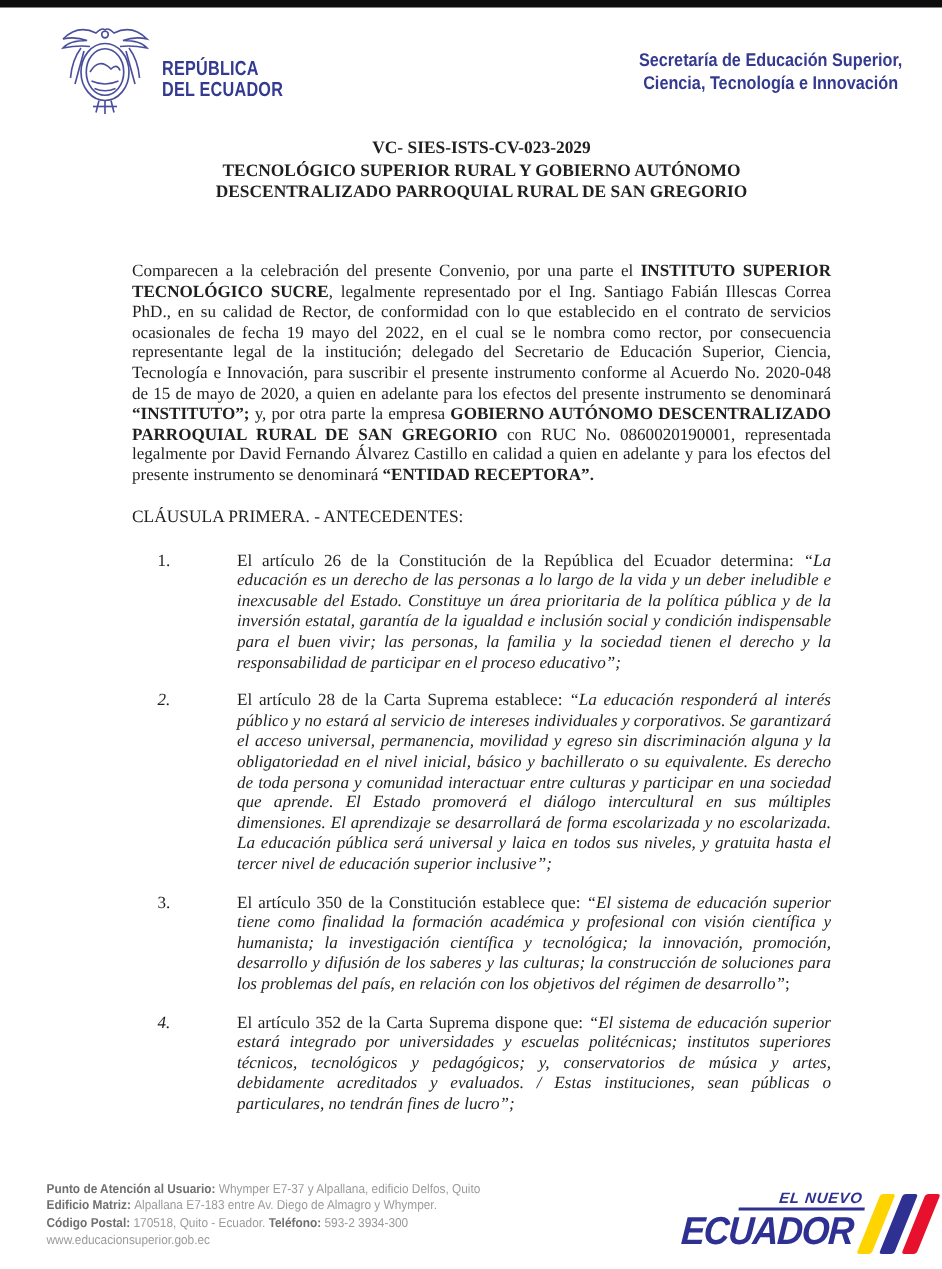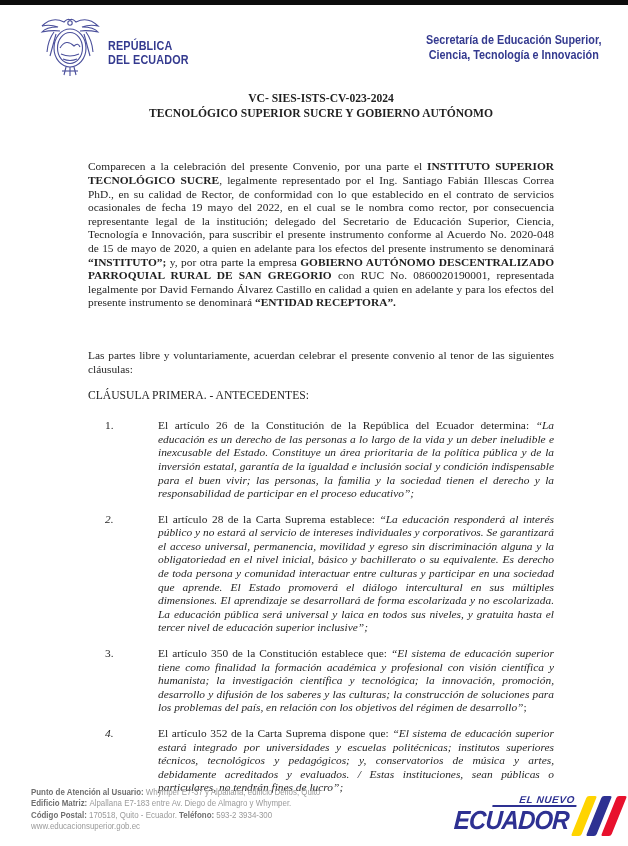--- a/index.html
+++ b/index.html
@@ -135,27 +135,27 @@
         <span>DEL ECUADOR</span>
       </div>
     </div>
     <div class="secretaria">
       <span>Secretaría de Educación Superior,</span><br>
       <span>Ciencia, Tecnología e Innovación</span>
     </div>
   </div>
 
   <div class="title-block">
-    <div>VC- SIES-ISTS-CV-023-2024</div>
-    <div>TECNOLÓGICO SUPERIOR SUCRE Y GOBIERNO AUTÓNOMO</div>
+    <div>VC- SIES-ISTS-CV-023-2029</div>
+    <div>TECNOLÓGICO SUPERIOR RURAL Y GOBIERNO AUTÓNOMO</div>
+    <div>DESCENTRALIZADO PARROQUIAL RURAL DE SAN GREGORIO</div>
   </div>
 
   <div class="content">
     <p><span>Comparecen a la celebración del presente Convenio, por una parte el </span><span class="b">INSTITUTO SUPERIOR TECNOLÓGICO SUCRE</span><span>, legalmente representado por el Ing. Santiago Fabián Illescas Correa PhD., en su calidad de Rector, de conformidad con lo que establecido en el contrato de servicios ocasionales de fecha 19 mayo del 2022, en el cual se le nombra como rector, por consecuencia representante legal de la institución; delegado del Secretario de Educación Superior, Ciencia, Tecnología e Innovación, para suscribir el presente instrumento conforme al Acuerdo No. 2020-048 de 15 de mayo de 2020, a quien en adelante para los efectos del presente instrumento se denominará </span><span class="b">“INSTITUTO”;</span><span> y, por otra parte la empresa </span><span class="b">GOBIERNO AUTÓNOMO DESCENTRALIZADO PARROQUIAL RURAL DE SAN GREGORIO</span><span> con RUC No. 0860020190001, representada legalmente por David Fernando Álvarez Castillo en calidad a quien en adelante y para los efectos del presente instrumento se denominará </span><span class="b">“ENTIDAD RECEPTORA”.</span></p>
-    <p><span>Las partes libre y voluntariamente, acuerdan celebrar el presente convenio al tenor de las siguientes cláusulas:</span></p>
 
     <div class="clause-heading">CLÁUSULA PRIMERA. - ANTECEDENTES:</div>
 
     <div class="list">
       <div class="item">
         <div class="item-num">1.</div>
         <div class="item-text"><span>El artículo 26 de la Constitución de la República del Ecuador determina: </span><span class="i">“La educación es un derecho de las personas a lo largo de la vida y un deber ineludible e inexcusable del Estado. Constituye un área prioritaria de la política pública y de la inversión estatal, garantía de la igualdad e inclusión social y condición indispensable para el buen vivir; las personas, la familia y la sociedad tienen el derecho y la responsabilidad de participar en el proceso educativo”;</span></div>
       </div>
       <div class="item">
         <div class="item-num num-i">2.</div>

